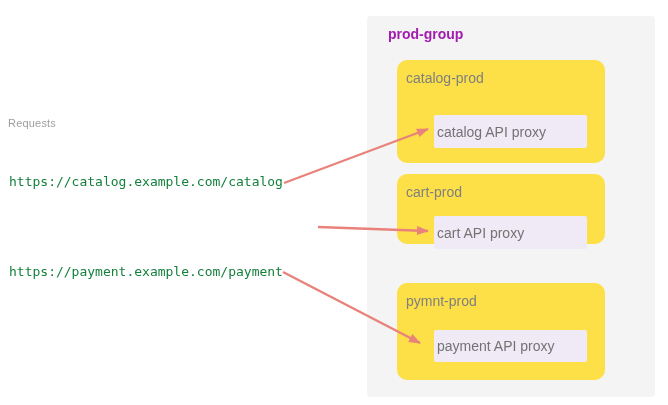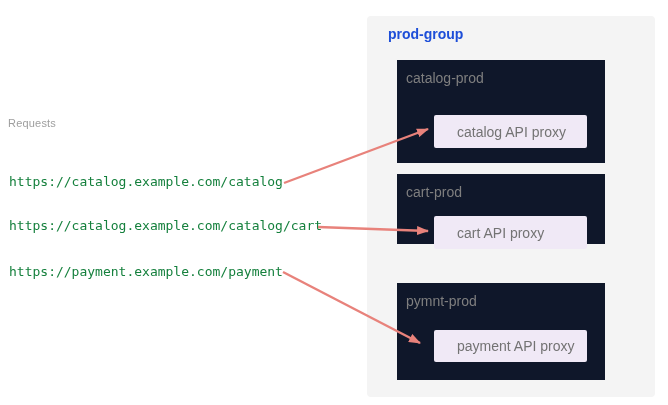--- a/index.html
+++ b/index.html
@@ -43,49 +43,49 @@
     height: 381px;
     background: #f4f4f4;
     border-radius: 4px;
   }
   .group-title {
     position: absolute;
     left: 21px;
     top: 10px;
     font-size: 14px;
     font-weight: bold;
-    color: #1d4ed8;
+    color: #a21caf;
   }
   .env-box {
     position: absolute;
     left: 30px;
     width: 208px;
-    background: #0f172a;
-    border-radius: 0;
+    background: #fde047;
+    border-radius: 10px;
   }
   .env-1 { top: 44px;  height: 103px; }
   .env-2 { top: 158px; height: 70px;  }
   .env-3 { top: 267px; height: 97px;  }
   .env-label {
     position: absolute;
     left: 9px;
     top: 10px;
     font-size: 14px;
     color: #7f7f7f;
   }
   .proxy-box {
     position: absolute;
     left: 37px;
     width: 153px;
     height: 33px;
     background: #f0e9f6;
     border-radius: 2px;
     display: flex;
     align-items: center;
-    padding-left: 23px;
+    padding-left: 3px;
   }
   .proxy-1 { top: 55px; }
   .proxy-2 { top: 42px; text-align: center; }
   .proxy-3 { top: 47px; height: 32px; align-items: center; }
   .proxy-label {
     font-size: 14px;
     color: #737373;
     white-space: nowrap;
   }
 
@@ -100,21 +100,20 @@
 </style>
 </head>
 <body>
 
 <div class="canvas">
 
   <div class="requests-heading">Requests</div>
 
   <div class="url url-1">https://catalog.example.com/catalog</div>
 
-  <div class="url url-2">https://catalog.example.com/catalog/cart</div>
 
   <div class="url url-3">https://payment.example.com/payment</div>
 
   <div class="group-box">
     <div class="group-title">prod-group</div>
 
     <div class="env-box env-1">
       <div class="env-label">catalog-prod</div>
       <div class="proxy-box proxy-1">
         <span class="proxy-label">catalog API proxy</span>

